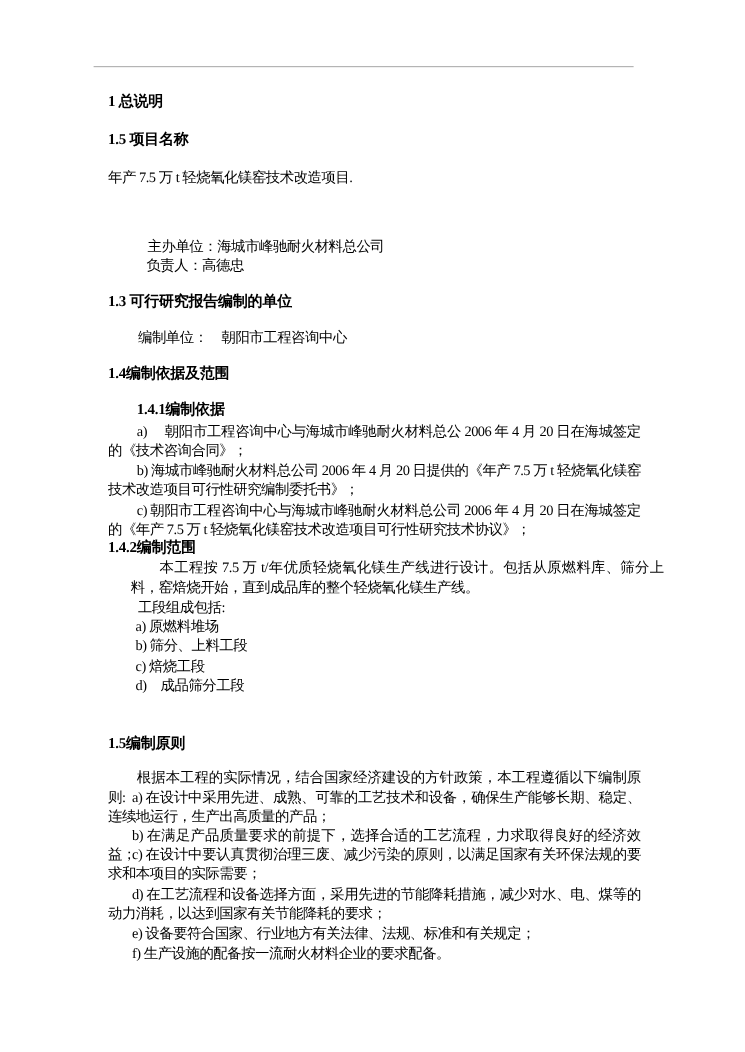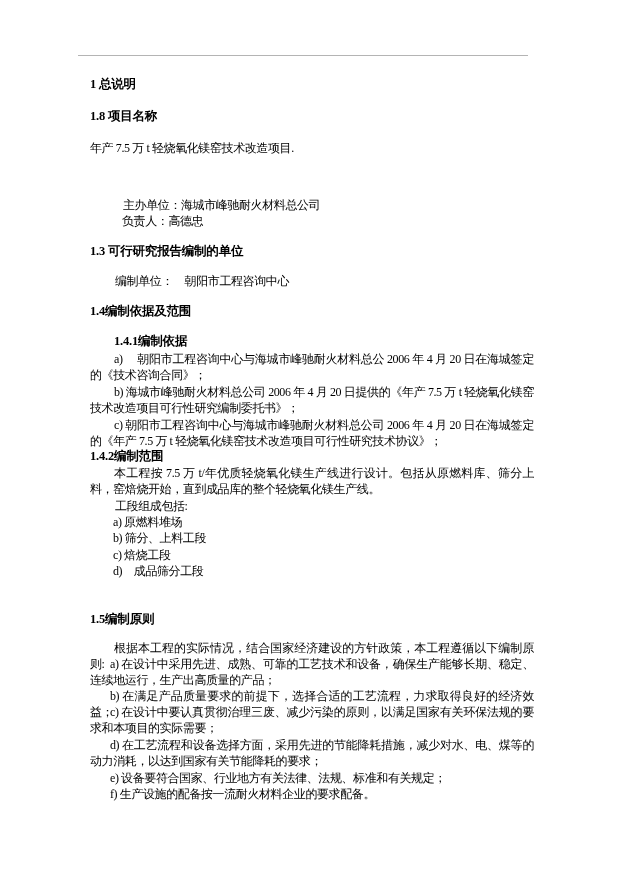--- a/index.html
+++ b/index.html
@@ -42,38 +42,38 @@
 </style>
 </head>
 <body>
 
 <div class="page">
 
   <div class="rule"></div>
 
   <div class="blk h nw" style="top:76px;">1 总说明</div>
 
-  <div class="blk h nw" style="top:108px;">1.8 项目名称</div>
+  <div class="blk h nw" style="top:108px;">1.5 项目名称</div>
   <div class="blk nw" style="top:140px;">年产 7.5 万 t 轻烧氧化镁窑技术改造项目.</div>
 
   <div class="blk nw" style="top:197px; left:123px;">主办单位：海城市峰驰耐火材料总公司</div>
   <div class="blk nw" style="top:213px; left:122px;">负责人：高德忠</div>
 
   <div class="blk h nw" style="top:243px;">1.3 可行研究报告编制的单位</div>
   <div class="blk nw" style="top:273px; left:115px;">编制单位：　朝阳市工程咨询中心</div>
 
   <div class="blk h nw" style="top:303px;">1.4编制依据及范围</div>
 
   <div class="blk h nw" style="top:333px;margin-left:24px;">1.4.1编制依据</div>
   <div class="blk ind" style="top:351px;">a)　 朝阳市工程咨询中心与海城市峰驰耐火材料总公 2006 年 4 月 20 日在海城签定的《技术咨询合同》；</div>
   <div class="blk ind" style="top:384px;">b) 海城市峰驰耐火材料总公司 2006 年 4 月 20 日提供的《年产 7.5 万 t 轻烧氧化镁窑技术改造项目可行性研究编制委托书》；</div>
   <div class="blk ind" style="top:417px;">c) 朝阳市工程咨询中心与海城市峰驰耐火材料总公司 2006 年 4 月 20 日在海城签定的《年产 7.5 万 t 轻烧氧化镁窑技术改造项目可行性研究技术协议》；</div>
 
   <div class="blk h nw" style="top:448px;">1.4.2编制范围</div>
-  <div class="blk ind" style="top:465px;">本工程按 7.5 万 t/年优质轻烧氧化镁生产线进行设计。包括从原燃料库、筛分上料，窑焙烧开始，直到成品库的整个轻烧氧化镁生产线。</div>
+  <div class="blk ind" style="top:465px;margin-left:19px;">本工程按 7.5 万 t/年优质轻烧氧化镁生产线进行设计。包括从原燃料库、筛分上料，窑焙烧开始，直到成品库的整个轻烧氧化镁生产线。</div>
   <div class="blk nw" style="top:498px; left:115px;">工段组成包括:</div>
   <div class="blk nw" style="top:514px; left:113px;">a) 原燃料堆场</div>
   <div class="blk nw" style="top:530px; left:113px;">b) 筛分、上料工段</div>
   <div class="blk nw" style="top:547px; left:113px;">c) 焙烧工段</div>
   <div class="blk nw" style="top:563px; left:113px;">d)　成品筛分工段</div>
 
   <div class="blk h nw" style="top:611px;">1.5编制原则</div>
   <div class="blk ind" style="top:640px;">根据本工程的实际情况，结合国家经济建设的方针政策，本工程遵循以下编制原则:</div>
   <div class="blk ind-sm" style="top:656px;">a) 在设计中采用先进、成熟、可靠的工艺技术和设备，确保生产能够长期、稳定、连续地运行，生产出高质量的产品；</div>
   <div class="blk ind-sm" style="top:688px;">b) 在满足产品质量要求的前提下，选择合适的工艺流程，力求取得良好的经济效益；</div>

